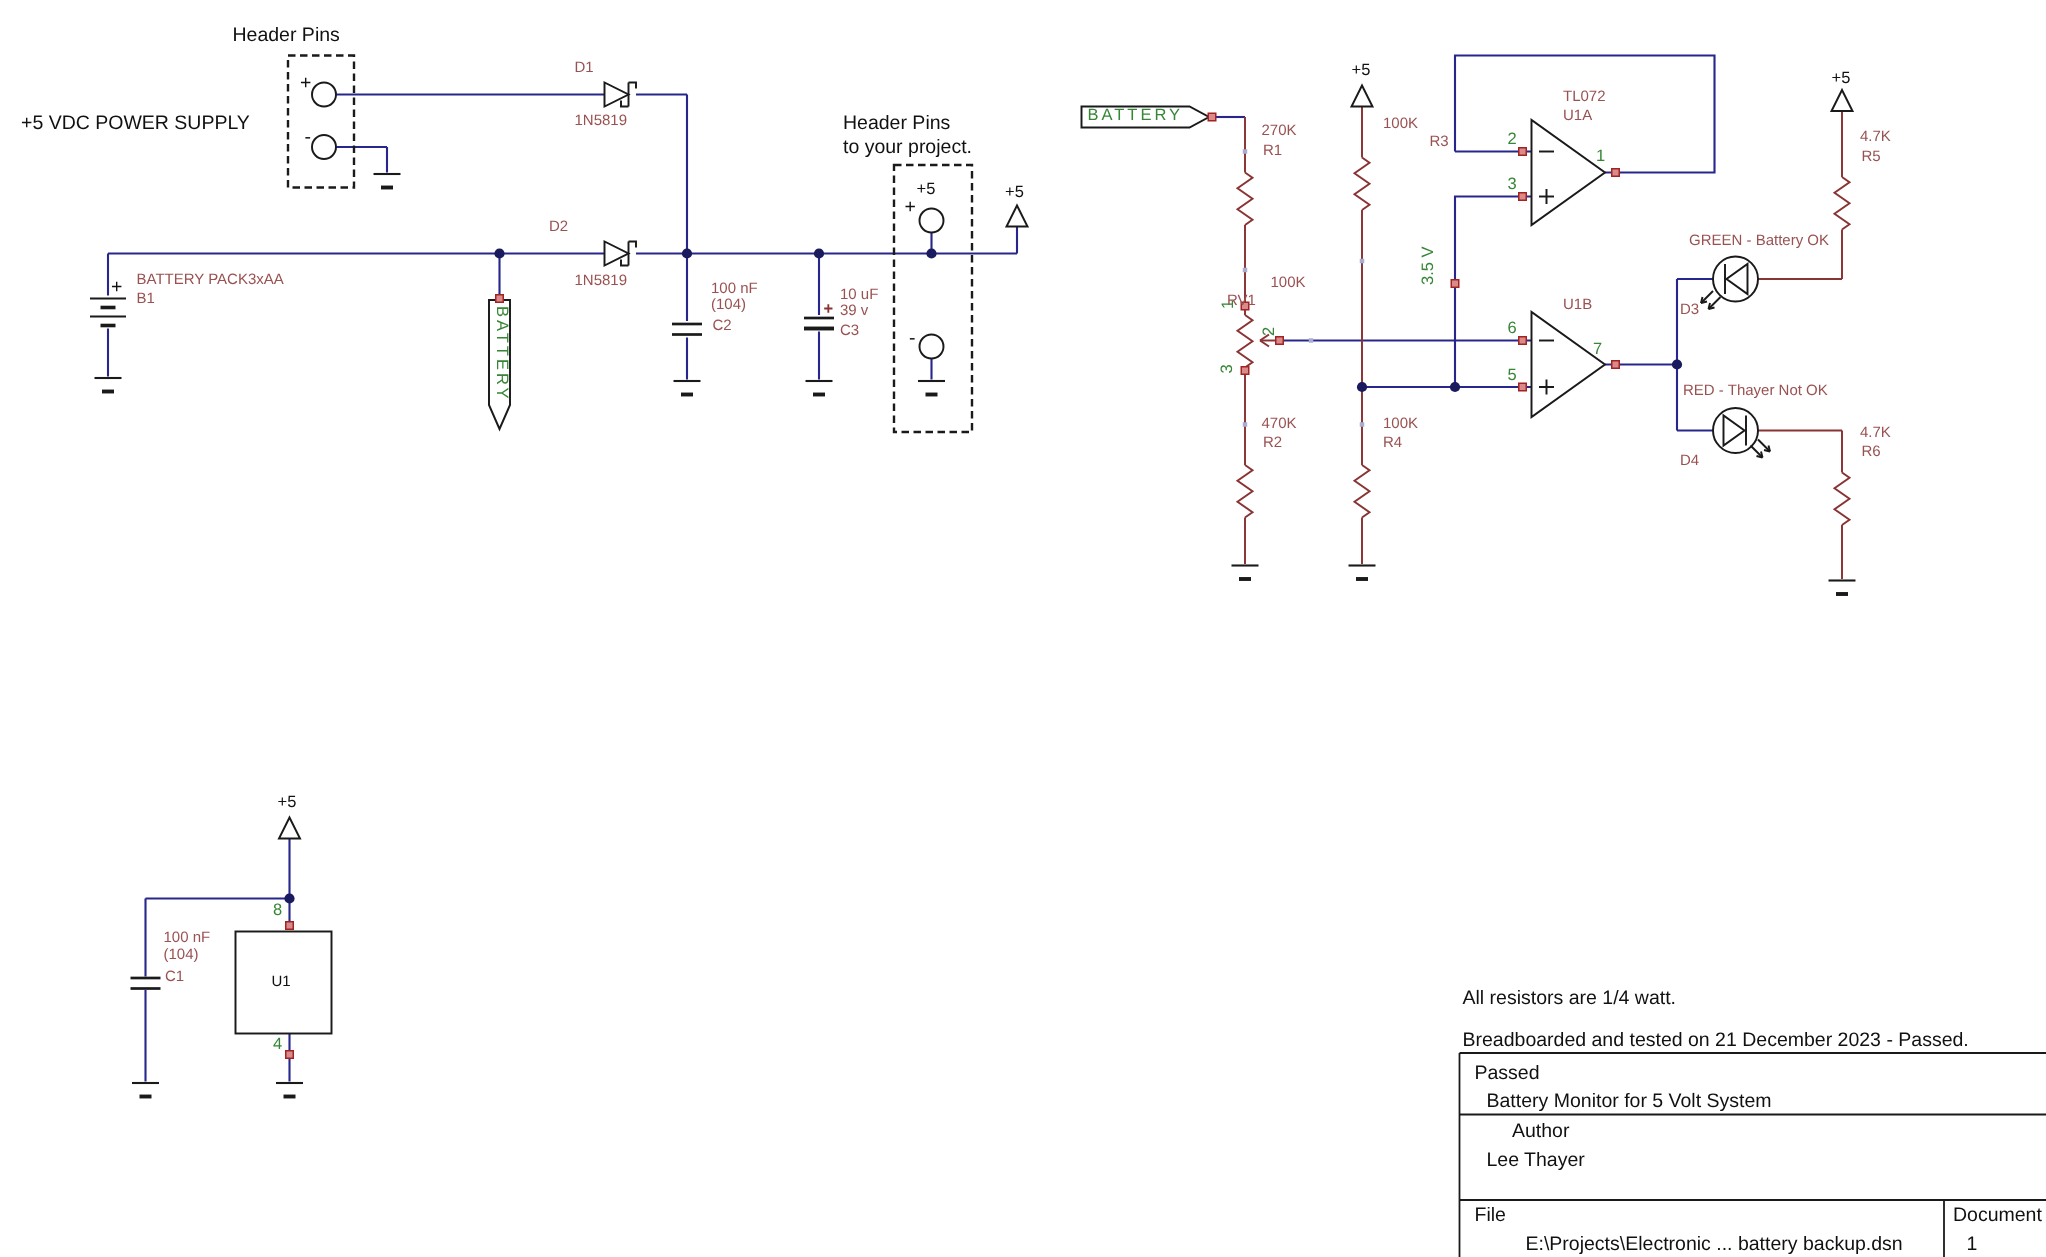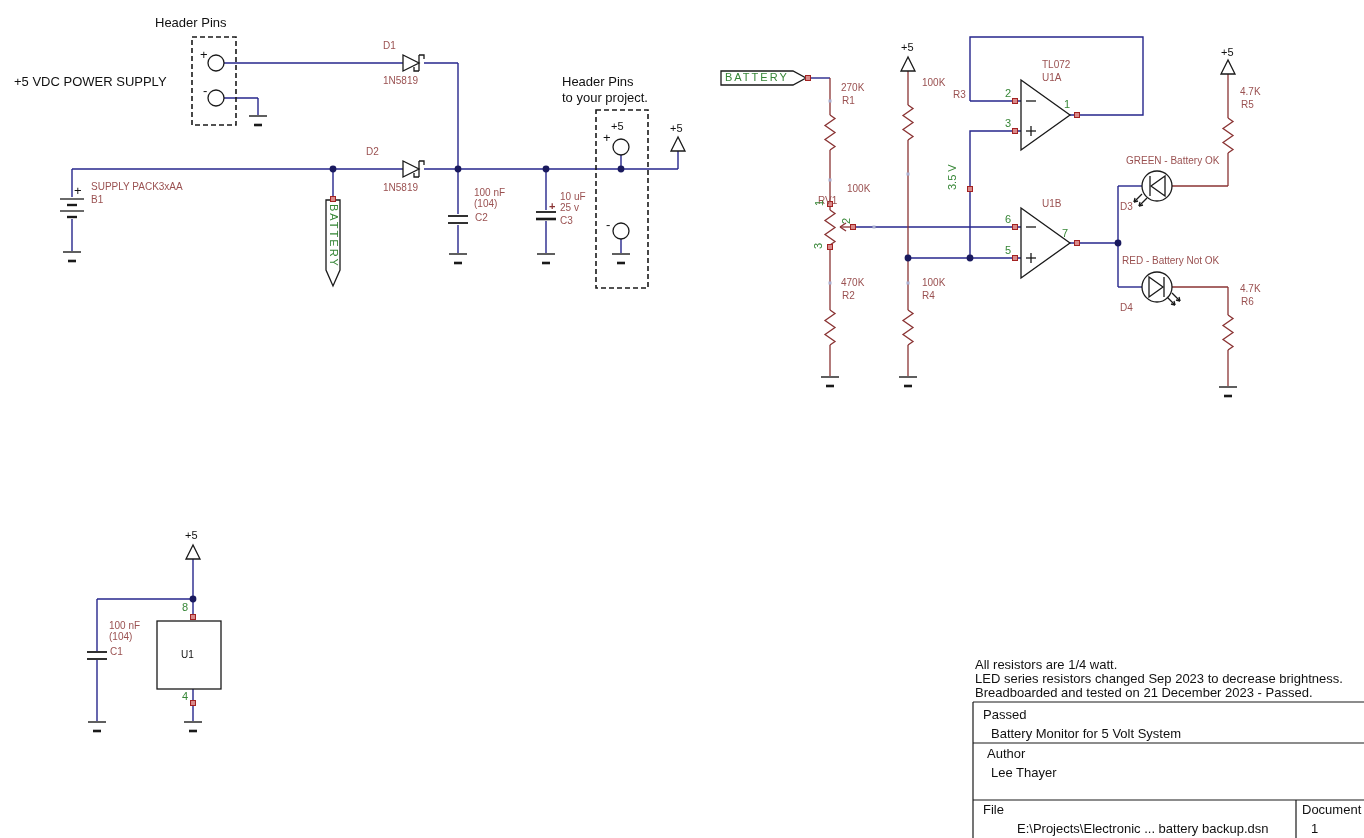--- a/index.html
+++ b/index.html
@@ -271,34 +271,34 @@
 <div class="blk" style="left:14px;top:74px">+5 VDC POWER SUPPLY</div>
 <div class="blk" style="left:155px;top:15px">Header Pins</div>
 <div class="sign" style="left:200px;top:48px">+</div>
 <div class="sign" style="left:203px;top:84px">-</div>
 
 <div class="lbl" style="left:383px;top:40px">D1</div>
 <div class="lbl" style="left:383px;top:75px">1N5819</div>
 <div class="lbl" style="left:366px;top:146px">D2</div>
 <div class="lbl" style="left:383px;top:182px">1N5819</div>
 
-<div class="lbl" style="left:91px;top:181px">SUPPLY PACK3xAA</div>
+<div class="lbl" style="left:91px;top:181px">BATTERY PACK3xAA</div>
 <div class="lbl" style="left:91px;top:194px">B1</div>
 <div class="sign" style="left:74px;top:184px">+</div>
 
 <div class="grn flagtext" style="left:725px;top:72px">BATTERY</div>
 <div class="grn flagtext vdn" style="left:339px;top:204px">BATTERY</div>
 
 <div class="lbl" style="left:474px;top:187px">100 nF</div>
 <div class="lbl" style="left:474px;top:198px">(104)</div>
 <div class="lbl" style="left:475px;top:212px">C2</div>
 
 <div class="csign" style="left:549px;top:201px">+</div>
 <div class="lbl" style="left:560px;top:191px">10 uF</div>
-<div class="lbl" style="left:560px;top:202px">25 v</div>
+<div class="lbl" style="left:560px;top:202px">39 v</div>
 <div class="lbl" style="left:560px;top:215px">C3</div>
 
 <div class="blk" style="left:562px;top:74px">Header Pins</div>
 <div class="blk" style="left:562px;top:90px">to your project.</div>
 <div class="blk11" style="left:611px;top:120px">+5</div>
 <div class="sign" style="left:603px;top:131px">+</div>
 <div class="sign" style="left:606px;top:218px">-</div>
 <div class="blk11" style="left:670px;top:122px">+5</div>
 
 <div class="lbl" style="left:841px;top:82px">270K</div>
@@ -325,42 +325,41 @@
 <div class="grn" style="left:1005px;top:118px">3</div>
 <div class="grn" style="left:1064px;top:99px">1</div>
 
 <div class="lbl" style="left:1042px;top:198px">U1B</div>
 <div class="grn" style="left:1005px;top:214px">6</div>
 <div class="grn" style="left:1005px;top:245px">5</div>
 <div class="grn" style="left:1062px;top:228px">7</div>
 
 <div class="lbl" style="left:1126px;top:155px">GREEN - Battery OK</div>
 <div class="lbl" style="left:1120px;top:201px">D3</div>
-<div class="lbl" style="left:1122px;top:255px">RED - Battery Not OK</div>
+<div class="lbl" style="left:1122px;top:255px">RED - Thayer Not OK</div>
 <div class="lbl" style="left:1120px;top:302px">D4</div>
 
 <div class="blk11" style="left:1221px;top:46px">+5</div>
 <div class="lbl" style="left:1240px;top:86px">4.7K</div>
 <div class="lbl" style="left:1241px;top:99px">R5</div>
 <div class="lbl" style="left:1240px;top:283px">4.7K</div>
 <div class="lbl" style="left:1241px;top:296px">R6</div>
 
 <div class="blk11" style="left:185px;top:529px">+5</div>
 <div class="lbl" style="left:109px;top:620px">100 nF</div>
 <div class="lbl" style="left:109px;top:631px">(104)</div>
 <div class="lbl" style="left:110px;top:646px">C1</div>
 <div class="tb" style="left:181px;top:648px;font-size:10px">U1</div>
 <div class="grn" style="left:182px;top:602px">8</div>
 <div class="grn" style="left:182px;top:691px">4</div>
 
 <div class="tb" style="left:975px;top:658px">All resistors are 1/4 watt.</div>
-<div class="tb" style="left:975px;top:672px">LED series resistors changed Sep 2023 to decrease brightness.</div>
 <div class="tb" style="left:975px;top:686px">Breadboarded and tested on 21 December 2023 - Passed.</div>
 <div class="tb" style="left:983px;top:708px">Passed</div>
 <div class="tb" style="left:991px;top:727px">Battery Monitor for 5 Volt System</div>
-<div class="tb" style="left:987px;top:747px">Author</div>
+<div class="tb" style="left:1008px;top:747px">Author</div>
 <div class="tb" style="left:991px;top:766px">Lee Thayer</div>
 <div class="tb" style="left:983px;top:803px">File</div>
 <div class="tb" style="left:1017px;top:822px">E:\Projects\Electronic ... battery backup.dsn</div>
 <div class="tb" style="left:1302px;top:803px">Document</div>
 <div class="tb" style="left:1311px;top:822px">1</div>
 
 </div>
 
 </body></html>

